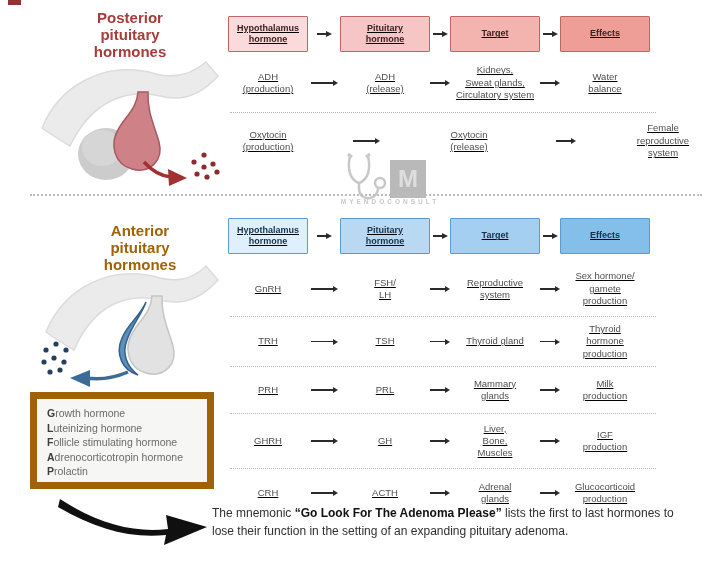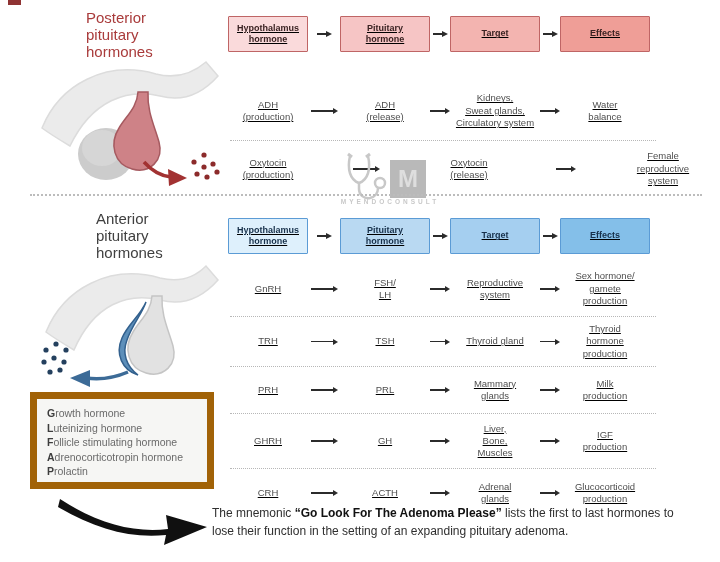--- a/index.html
+++ b/index.html
@@ -3,21 +3,21 @@
 <meta charset="utf-8">
 <style>
   html,body{margin:0;padding:0;background:#fff;}
   #canvas{
     position:relative;width:720px;height:562px;background:#ffffff;overflow:hidden;
     font-family:"Liberation Sans",sans-serif;
   }
   .abs{position:absolute;}
   
   .sec-title{
-    white-space:pre-line;font-weight:400;font-size:15px;line-height:1.12;
+    white-space:pre-line;text-align:center;font-weight:700;font-size:15px;line-height:1.12;
   }
   
   .flow-table{position:absolute;width:430px;text-decoration:underline;}
   .frow{
     display:grid;grid-template-columns:80px 32px 90px 20px 90px 20px 90px;align-items:center;
   }
   .hbox{
     height:34px;display:flex;align-items:center;justify-content:center;text-align:center;
     white-space:pre-line;font-weight:700;font-size:9px;line-height:1.25;border:1.4px solid;border-radius:1px;
   }
@@ -97,21 +97,21 @@
           <span class="head"></span>
         </div>
       <div class="hbox p-hbox" style="background: rgb(243, 180, 176);">Target</div>
       <div class="arr harr">
           <span class="shaft"></span>
           <span class="head"></span>
         </div>
       <div class="hbox p-hbox" style="background: rgb(239, 158, 151);">Effects</div>
     </div>
 
-    <div class="frow drow" style="margin-top:36px;min-height:46px;">
+    <div class="frow drow" style="margin-top:8px;min-height:46px;">
       <div class="cell">ADH
 (production)</div>
       <div class="arr">
           <span class="shaft"></span>
           <span class="head"></span>
         </div>
       <div class="cell">ADH
 (release)</div>
       <div class="arr">
           <span class="shaft"></span>
@@ -159,21 +159,21 @@
     <line x1="28" y1="2" x2="24" y2="5" stroke-width="3"></line>
     <path d="M8,4 C5,17 8,28 17,31 C26,28 29,17 26,4" stroke-width="2.5"></path>
     <path d="M17,31 L17,37 C17,43 22,47 28,46 C33,45 36,41 36,36" stroke-width="2.5"></path>
     <circle cx="38" cy="31" r="5" stroke-width="2.5"></circle>
   </svg>
   <div class="abs wm-mono" style="left:390px;top:160px;width:36px;height:38px;">M</div>
   <div class="abs wm-brand" style="left:322px;top:198px;width:136px;">MYENDOCONSULT</div>
 
   <div class="abs dotline" style="left:30px;top:194px;width:672px;"></div>
 
-  <div class="abs sec-title" style="left: 96px; top: 211px; width: 88px; color: #404040;">Anterior
+  <div class="abs sec-title" style="left: 96px; top: 223px; width: 88px; color: #a16207;">Anterior
 pituitary
 hormones</div>
 
   <svg class="abs" style="left:28px;top:254px;" width="195" height="148" viewBox="0 0 195 148">
     <path d="M18,78 C36,34 82,10 132,24 C152,29 166,24 178,12 L190,26 C174,44 154,52 132,46 C100,38 66,50 46,96 C36,90 26,84 18,78 Z" fill="#ebebeb" stroke="#dcdcdc" stroke-width="1.5"></path>
     <path d="M124,42 C123,58 112,66 105,78 C95,94 100,114 118,119 C136,124 150,110 145,92 C141,77 133,62 134,42 Z" fill="#e2e2e2" stroke="#c5c5c5" stroke-width="1.5"></path>
     <path d="M118,48 C112,62 100,70 94,84 C87,100 94,116 110,121 C98,112 94,99 99,86 C104,71 114,60 118,48 Z" fill="#5d8fba" stroke="#33618e" stroke-width="1.5"></path>
     <path d="M100,118 C86,124 72,126 58,124" stroke="#3c6b97" stroke-width="3.5" fill="none"></path>
     <polygon points="62,116 42,124 62,133" fill="#3c6b97"></polygon>
     <g fill="#24405e">

